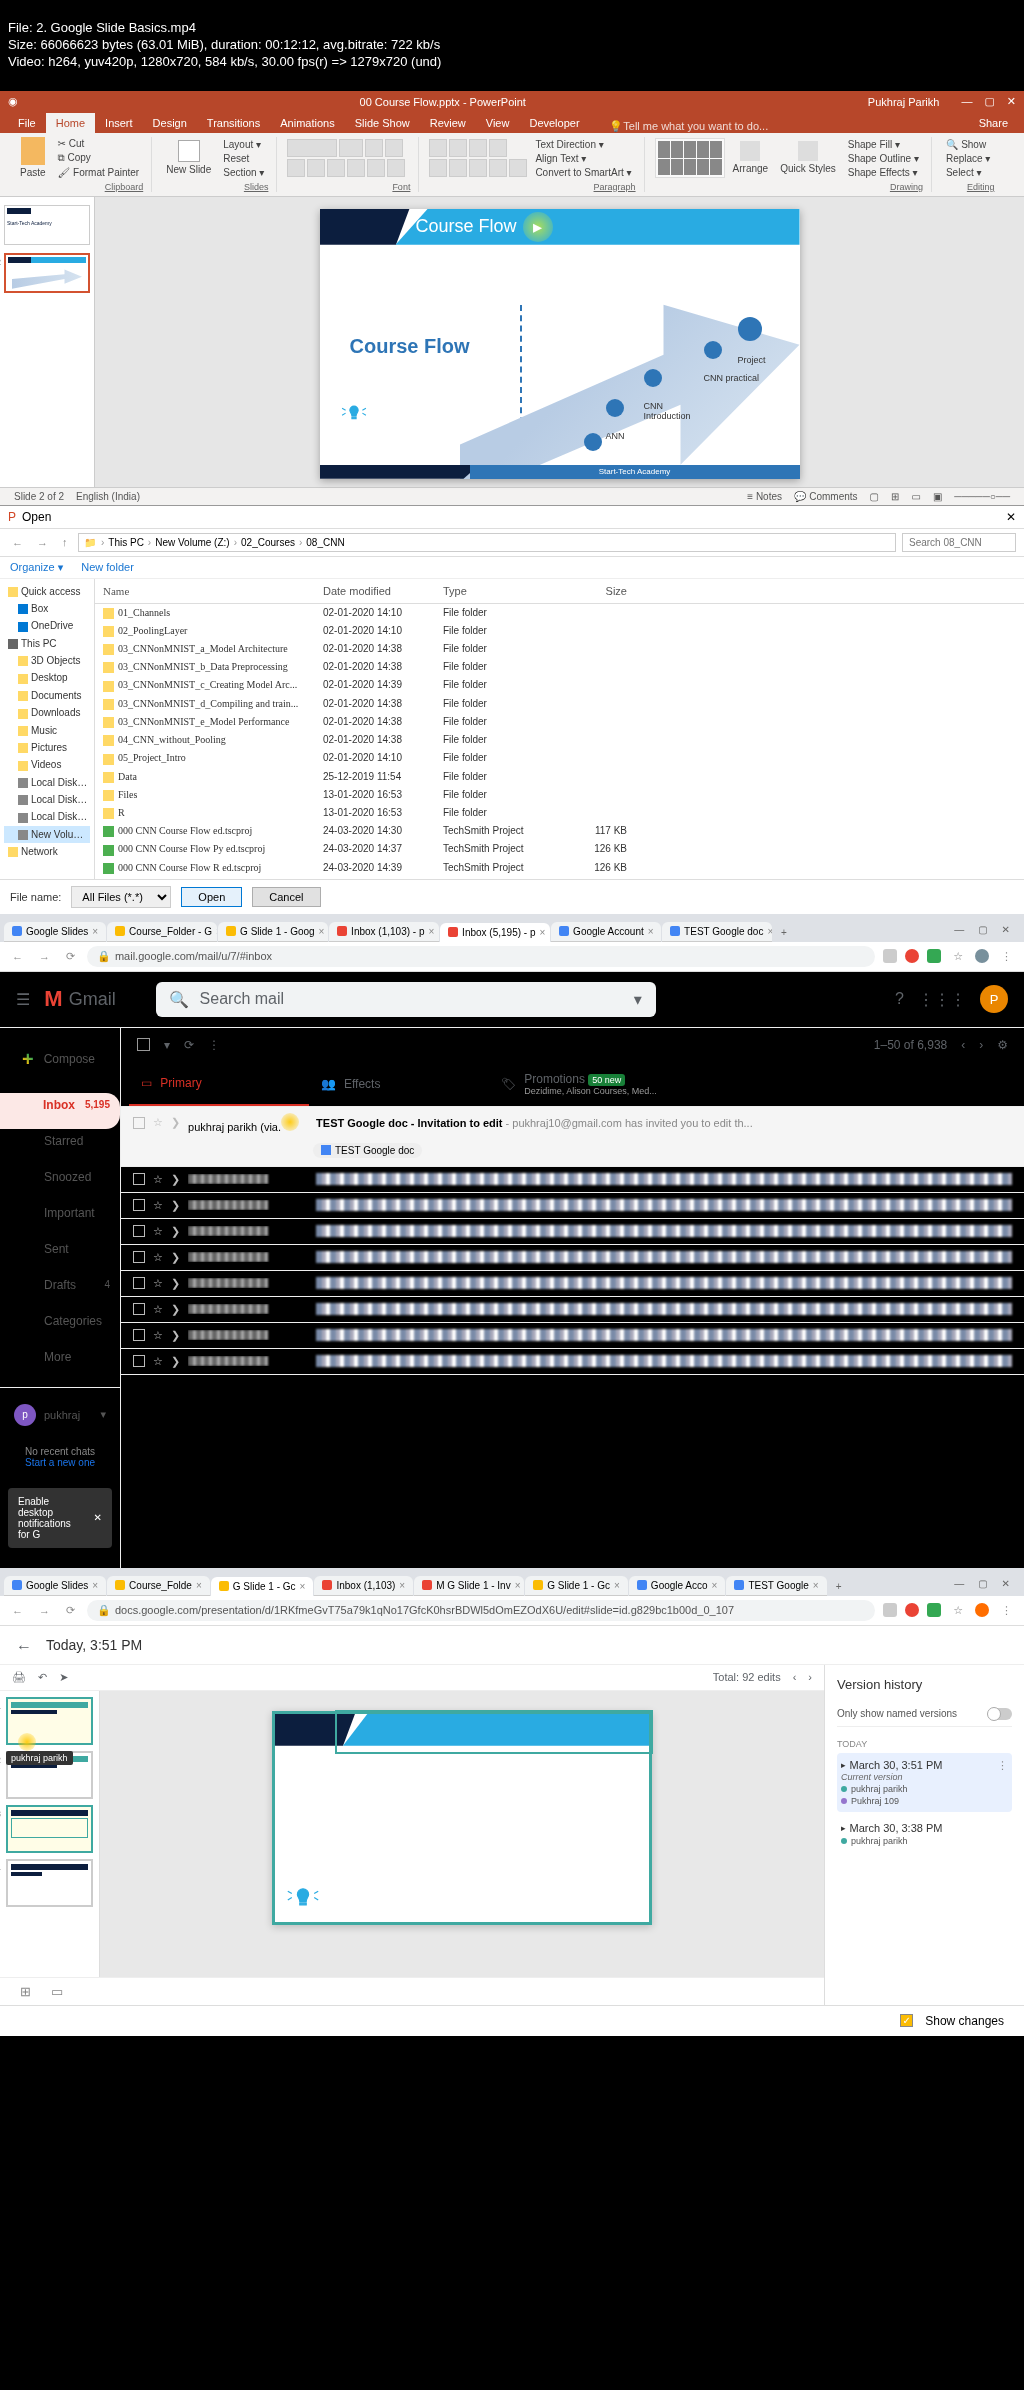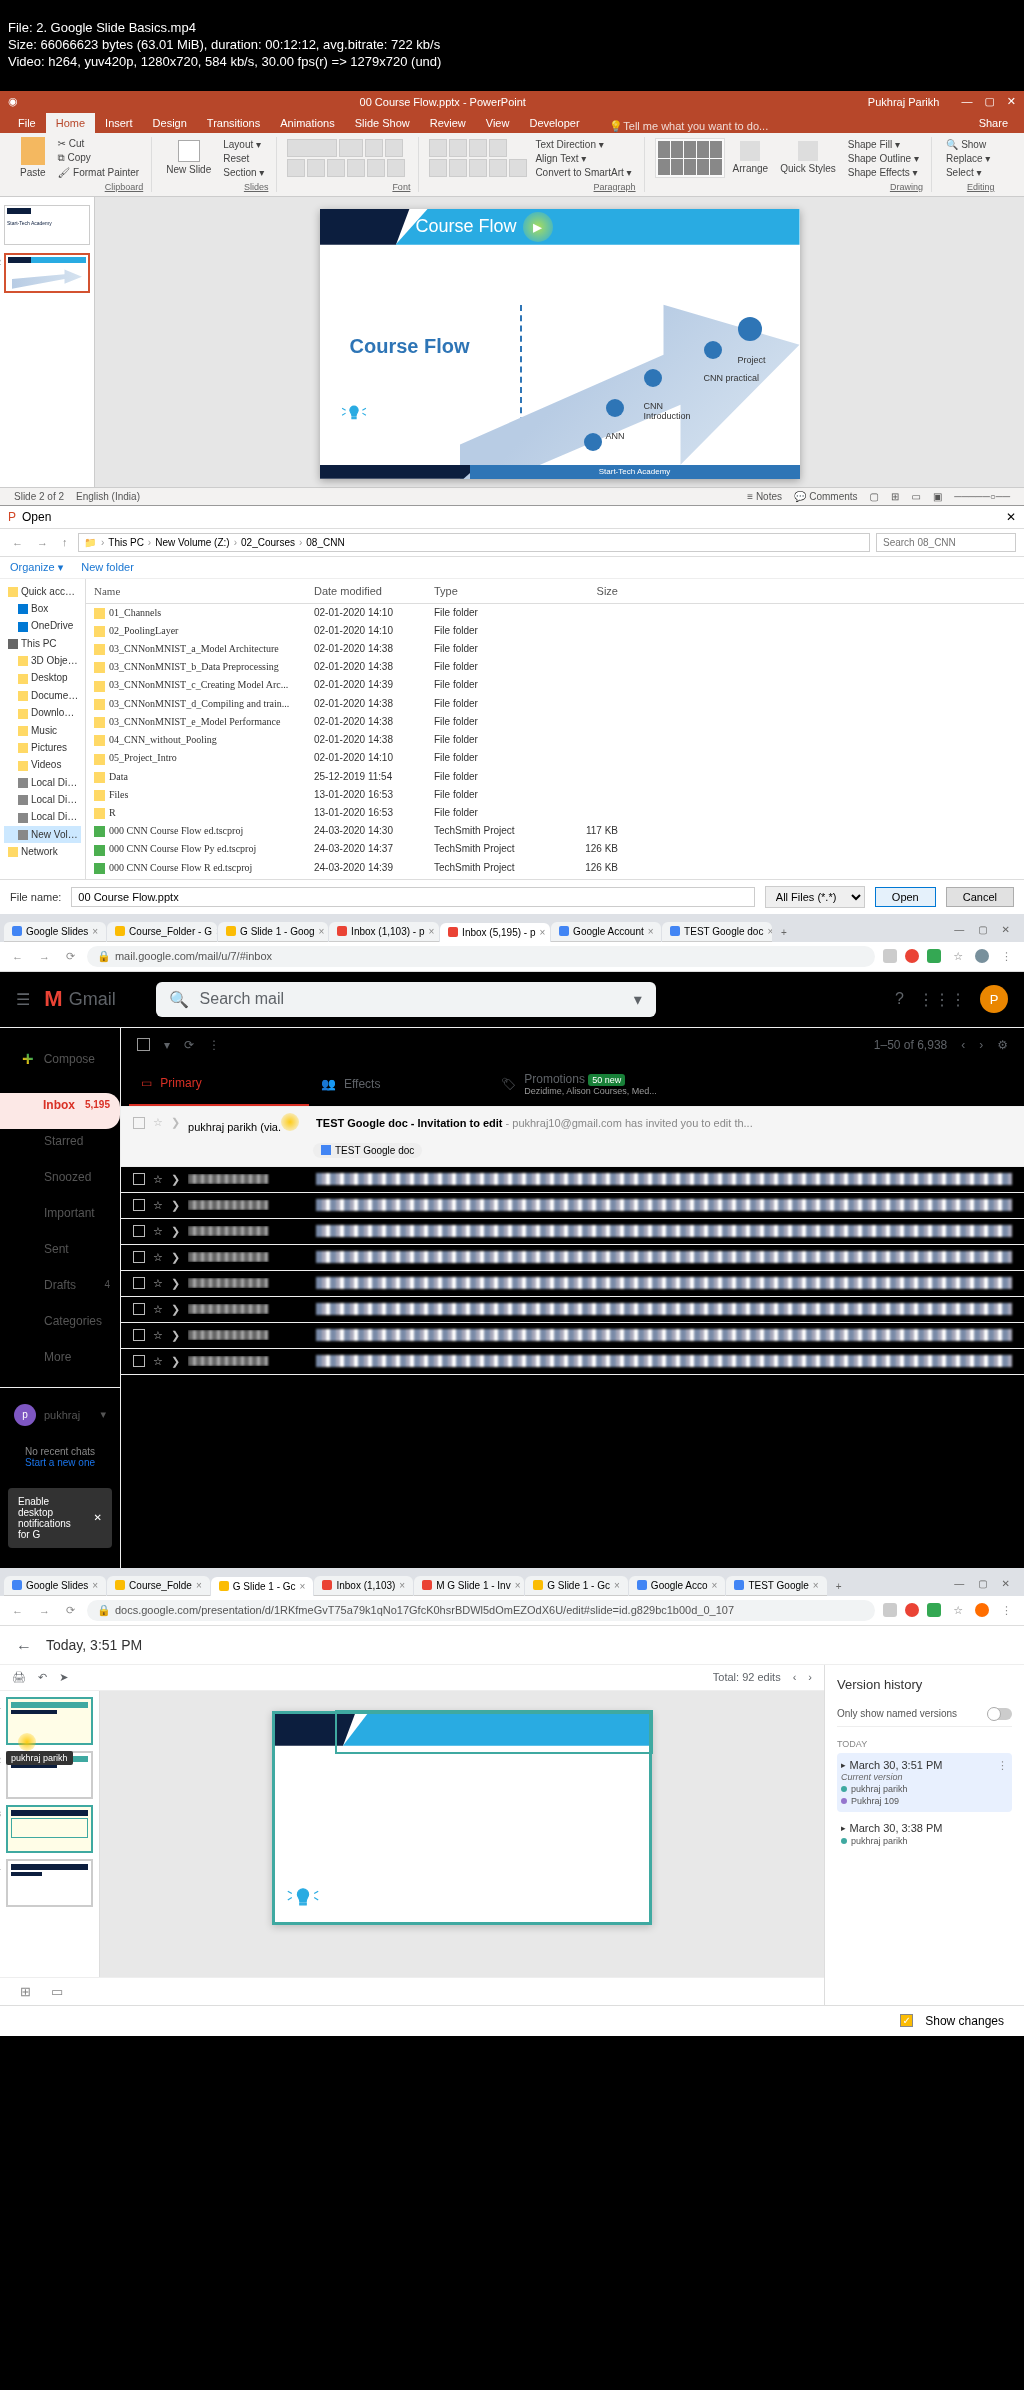--- a/index.html
+++ b/index.html
@@ -56,24 +56,24 @@
 .ppt-status .item { margin: 0 6px; }
 
 
 .explorer { background: #fff; border-top: 1px solid #999; }
 .explorer-title { background: #fff; border-bottom: 1px solid #ddd; padding: 4px 8px; font-size: 12px; display: flex; align-items: center; }
 .explorer-title .close { margin-left: auto; }
 .explorer-nav { display: flex; align-items: center; padding: 4px 8px; gap: 6px; font-size: 11px; border-bottom: 1px solid #ddd; }
 .explorer-nav .arrow { color: #888; padding: 2px 4px; }
 .explorer-nav .path { flex: 1; border: 1px solid #ccc; padding: 3px 6px; display: flex; align-items: center; gap: 2px; font-size: 10px; }
 .explorer-nav .path .sep { color: #999; margin: 0 2px; }
-.explorer-nav .search { width: 140px; border: 1px solid #ccc; padding: 3px 6px; color: #999; font-size: 10px; }
+.explorer-nav .search { width: 114px; border: 1px solid #ccc; padding: 3px 6px; color: #999; font-size: 10px; }
 .explorer-toolbar { padding: 4px 10px; font-size: 11px; color: #1976d2; display: flex; gap: 18px; border-bottom: 1px solid #eee; }
 .explorer-body { display: flex; height: 300px; font-size: 11px; }
-.explorer-sidebar { width: 86px; border-right: 1px solid #ddd; padding: 4px; overflow: hidden; }
+.explorer-sidebar { width: 95px; border-right: 1px solid #ddd; padding: 4px; overflow: hidden; }
 .sidebar-item { padding: 3px 2px 3px 14px; white-space: nowrap; cursor: pointer; color: #333; font-size: 10px; overflow: hidden; text-overflow: ellipsis; }
 .sidebar-item.sel { background: #cce8ff; }
 .sidebar-item.top { padding-left: 4px; }
 .sidebar-item .ico { display: inline-block; width: 10px; height: 10px; background: #ffd966; margin-right: 3px; vertical-align: middle; }
 .sidebar-item .ico.drive { background: #888; }
 .sidebar-item .ico.pc { background: #666; }
 .sidebar-item .ico.blue { background: #0078d4; }
 .explorer-files { flex: 1; overflow-y: auto; }
 .files-header { display: flex; border-bottom: 1px solid #ddd; padding: 4px 0; font-size: 11px; color: #555; position: sticky; top: 0; background: #fff; }
 .files-header .col, .file-row .col { padding: 2px 8px; white-space: nowrap; overflow: hidden; text-overflow: ellipsis; }
@@ -573,21 +573,20 @@
             <div class="col col-name"><span class="fico proj"></span>000 CNN Course Flow.tscproj</div>
             <div class="col col-date">14-01-2020 17:20</div>
             <div class="col col-type">TechSmith Project</div>
             <div class="col col-size">7 KB</div>
           </div>
         </div>
     </div>
   </div>
   <div class="explorer-footer">
     <span class="fname-label">File name:</span>
-    <input class="fname-input" value="00 Course Flow.pptx" style="">
     <select class="filter"><option>All Files (*.*)</option></select>
     <button class="btn">Open</button>
     <button class="btn cancel">Cancel</button>
   </div>
 </div>
 
 <div>
   <div class="chrome-tabs" id="gmail-tabs">
     <div class="chrome-tab">
         <span class="favicon "></span>

